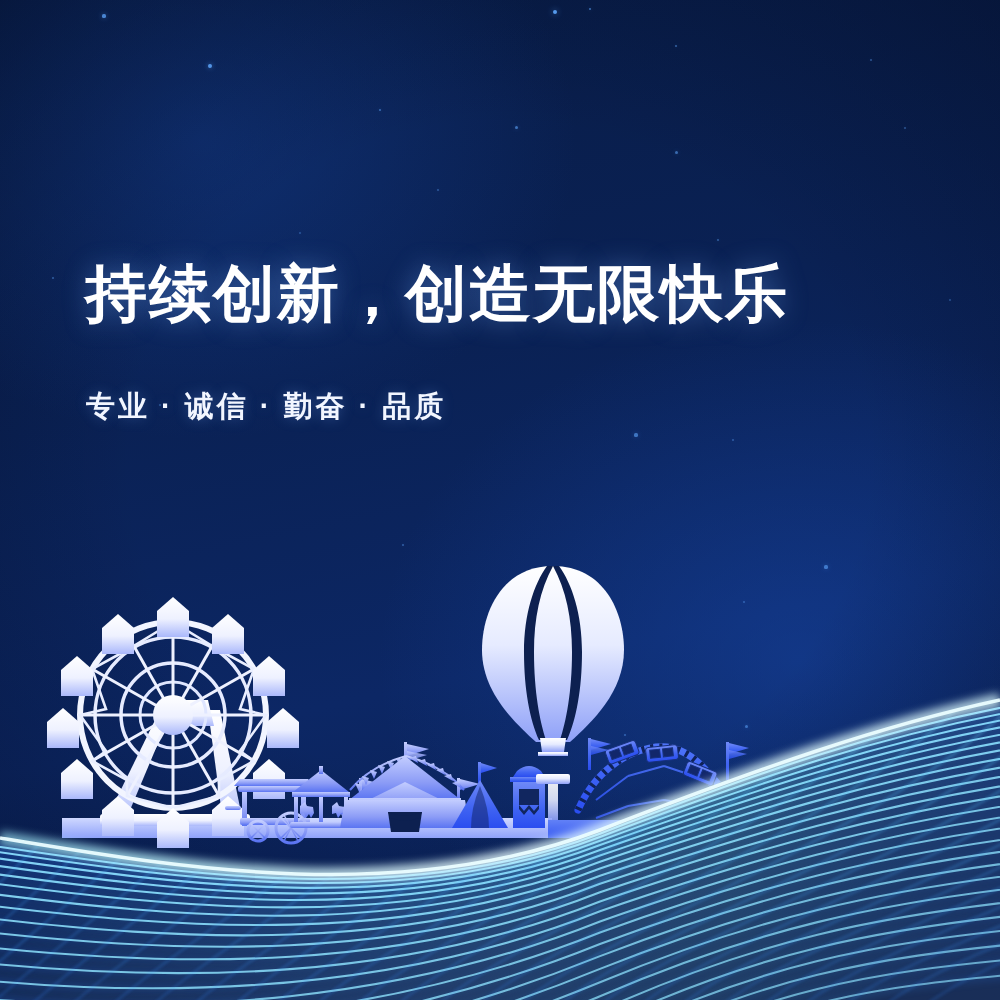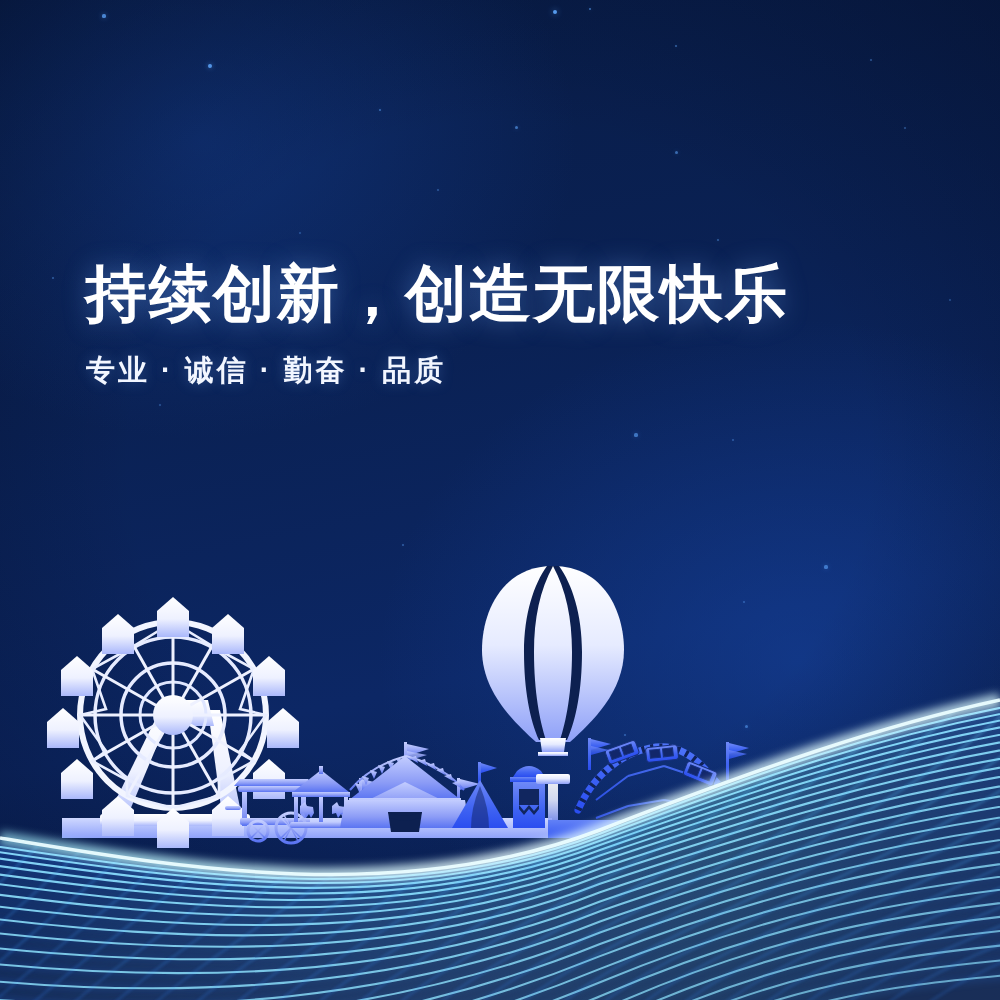--- a/index.html
+++ b/index.html
@@ -37,21 +37,21 @@
   .headline{
     position:absolute;left:85px;top:263px;
     font-size:62px;line-height:1;
     font-weight:bold;
     color:#ffffff;
     letter-spacing:2px;
     white-space:nowrap;
     text-shadow:0 0 26px rgba(120,175,255,.45);
   }
   .subline{
-    position:absolute;left:86px;top:356px;
+    position:absolute;left:86px;top:392px;
     font-size:29px;line-height:1;
     font-weight:bold;
     color:#f2f6ff;
     letter-spacing:3px;
     white-space:nowrap;
     text-shadow:0 0 14px rgba(120,175,255,.30);
   }
   
   .layer{position:absolute;left:0;top:0;width:1000px;height:1000px;}
   .layer.park{z-index:4;}

